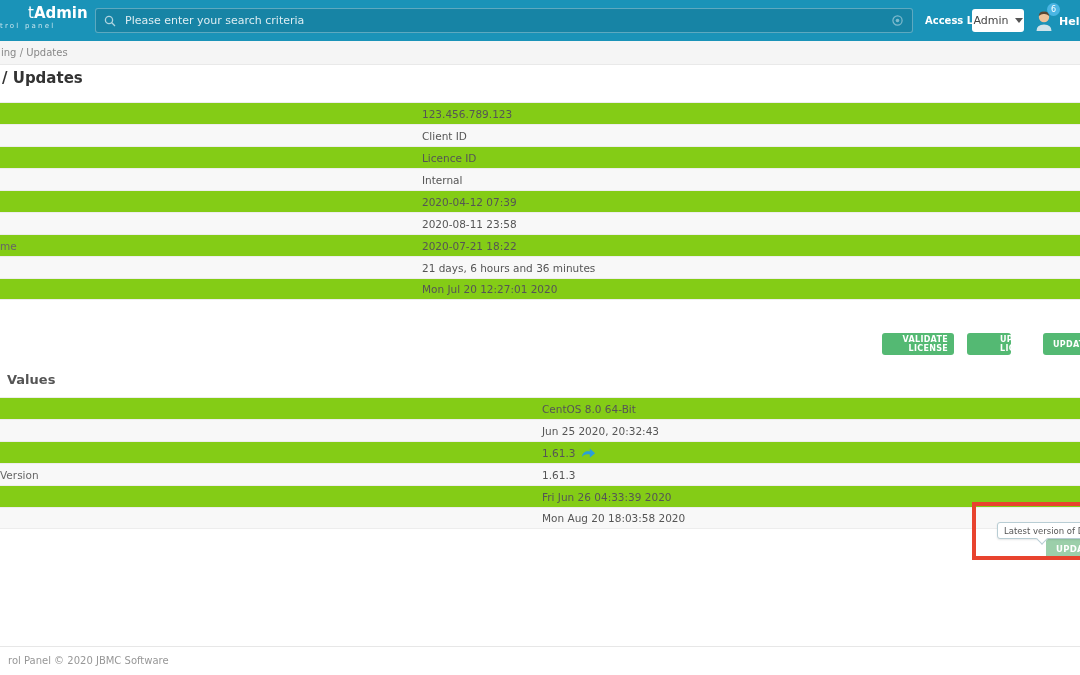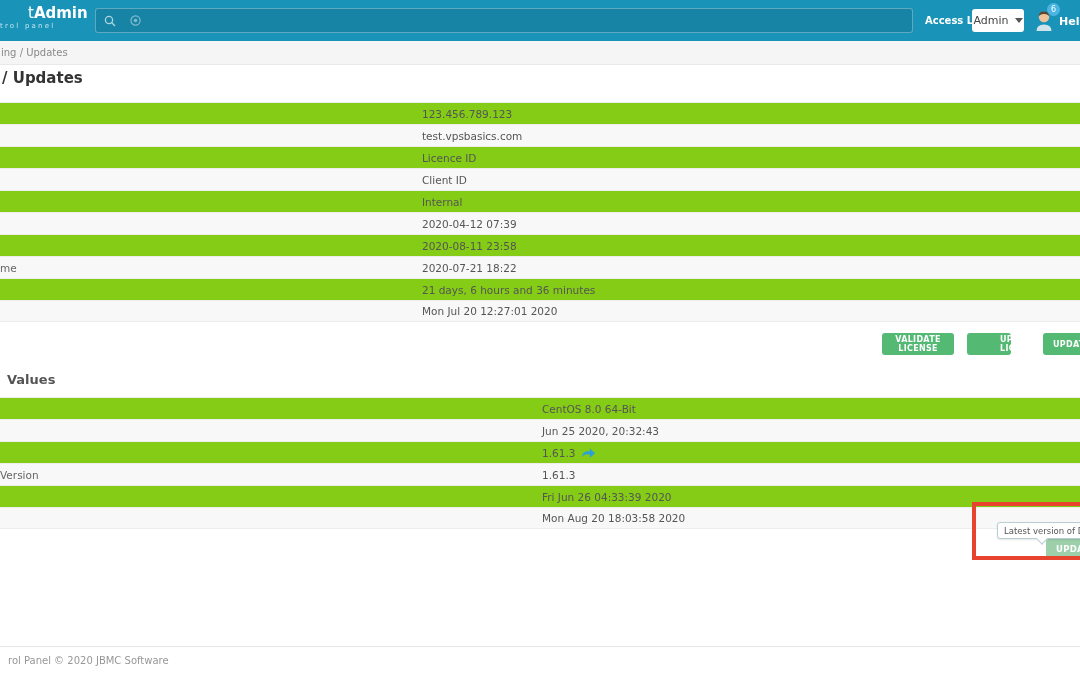--- a/index.html
+++ b/index.html
@@ -44,21 +44,21 @@
   .row { position:relative; height:22px; border-top:1px solid #ededed; font-size:10.5px; color:#555; background:#84cc16; }
   .row:nth-child(even) { background:#f8f8f8; }
   .tbl .row:last-child { border-bottom:1px solid #ededed; }
   .val { position:absolute; top:50%; transform:translateY(-50%); white-space:nowrap; display:flex; align-items:center; gap:6px; }
   .tbl1 .val { left:422px; }
   .tbl2 .val { left:542px; }
   .frag { position:absolute; left:0; top:50%; transform:translateY(-50%); color:#666; white-space:nowrap; }
   
   .btn-green { position:absolute; height:22px; background:#54b973; color:#fff; border:none; border-radius:3px;
     font-size:8px; font-weight:700; letter-spacing:0.3px; font-family:"DejaVu Sans","Liberation Sans",sans-serif;
-    cursor:pointer; text-align:center; }
+    cursor:pointer; text-align:right; }
   .btn-validate { left:882px; top:333px; width:72px; }
   .btn-update-license { left:967px; top:333px; width:44px;padding-left:33px; }
   .btn-update-channel { left:1043px; top:333px; width:90px; text-align:left; padding-left:10px; }
   
   .tooltip { position:absolute; left:997px; top:522px; height:17px; background:#fff; border:1px solid #b8cdd4;
     border-radius:3px; font-size:8.5px; color:#555; display:flex; align-items:center; padding:0 6px;
     white-space:nowrap; box-shadow:0 1px 2px rgba(0,0,0,0.10); z-index:3; }
   .tooltip-tail { position:absolute; left:1038px; top:535px; width:8px; height:8px; background:#fff;
     border-right:1px solid #b8cdd4; border-bottom:1px solid #b8cdd4; transform:rotate(45deg); z-index:3; }
   .btn-update-faded { position:absolute; left:1046px; top:538px; width:72px; height:21px; background:#9ccfaa;
@@ -78,20 +78,21 @@
     <div class="logo-line1"><span class="logo-prefix">t</span><span class="logo-main">Admin</span></div>
     <div class="logo-sub">trol panel</div>
   </div>
   <div class="search">
     <span class="search-left-icon">
       <svg width="12" height="12" viewBox="0 0 12 12">
           <circle cx="5" cy="5" r="3.6" fill="none" stroke="rgba(255,255,255,0.65)" stroke-width="1.3"></circle>
           <line x1="7.8" y1="7.8" x2="11" y2="11" stroke="rgba(255,255,255,0.65)" stroke-width="1.3"></line>
         </svg>
     </span>
+    <input type="text" value="" placeholder="Please enter your search criteria" style="">
     <span class="search-right-icon">
       <svg width="13" height="13" viewBox="0 0 13 13">
           <circle cx="6.5" cy="6.5" r="4.6" fill="none" stroke="rgba(255,255,255,0.45)" stroke-width="1.2"></circle>
           <circle cx="6.5" cy="6.5" r="1.8" fill="rgba(255,255,255,0.45)"></circle>
         </svg>
     </span>
   </div>
   <span class="access-label">Access Level</span>
   <div class="admin-dropdown">
     <span>Admin</span>
@@ -114,29 +115,25 @@
 
 <div class="page-title">/ Updates</div>
 
 <div class="tbl tbl1">
   <div class="row">
       <span class="frag"></span>
       <span class="val">123.456.789.123</span>
     </div>
   <div class="row">
       <span class="frag"></span>
-      <span class="val">test.vpsbasics.com</span>
+      <span class="val">Client ID</span>
     </div>
   <div class="row">
       <span class="frag"></span>
       <span class="val">Licence ID</span>
-    </div>
-  <div class="row">
-      <span class="frag"></span>
-      <span class="val">Client ID</span>
     </div>
   <div class="row">
       <span class="frag"></span>
       <span class="val">Internal</span>
     </div>
   <div class="row">
       <span class="frag"></span>
       <span class="val">2020-04-12 07:39</span>
     </div>
   <div class="row">

